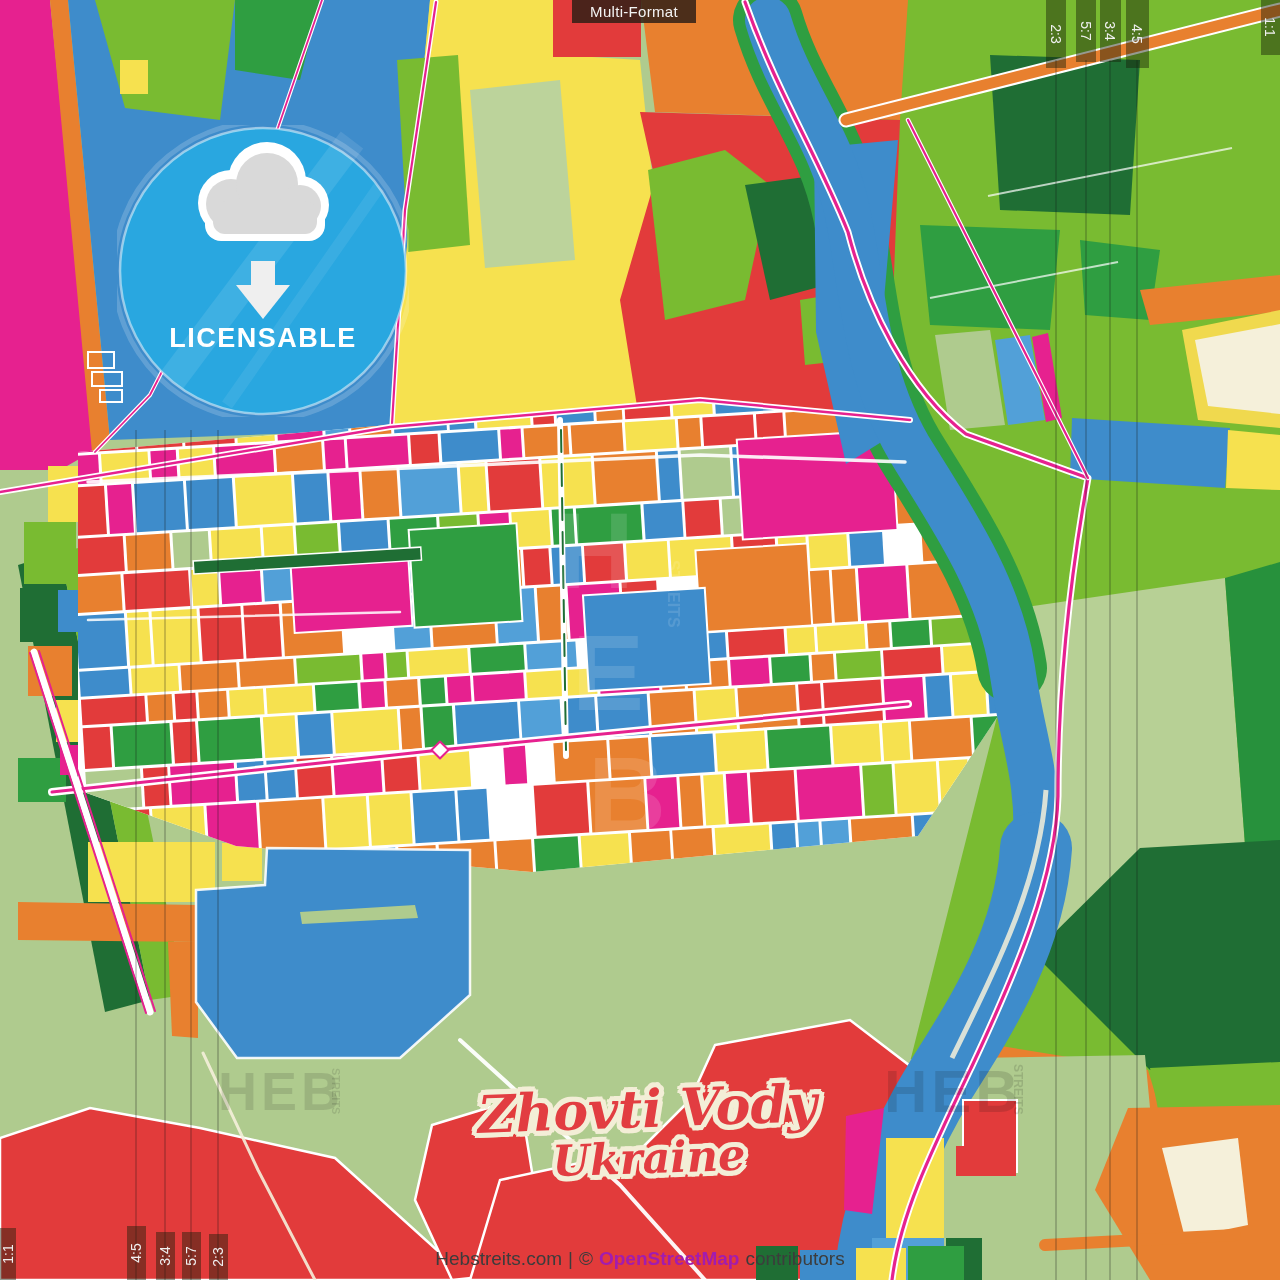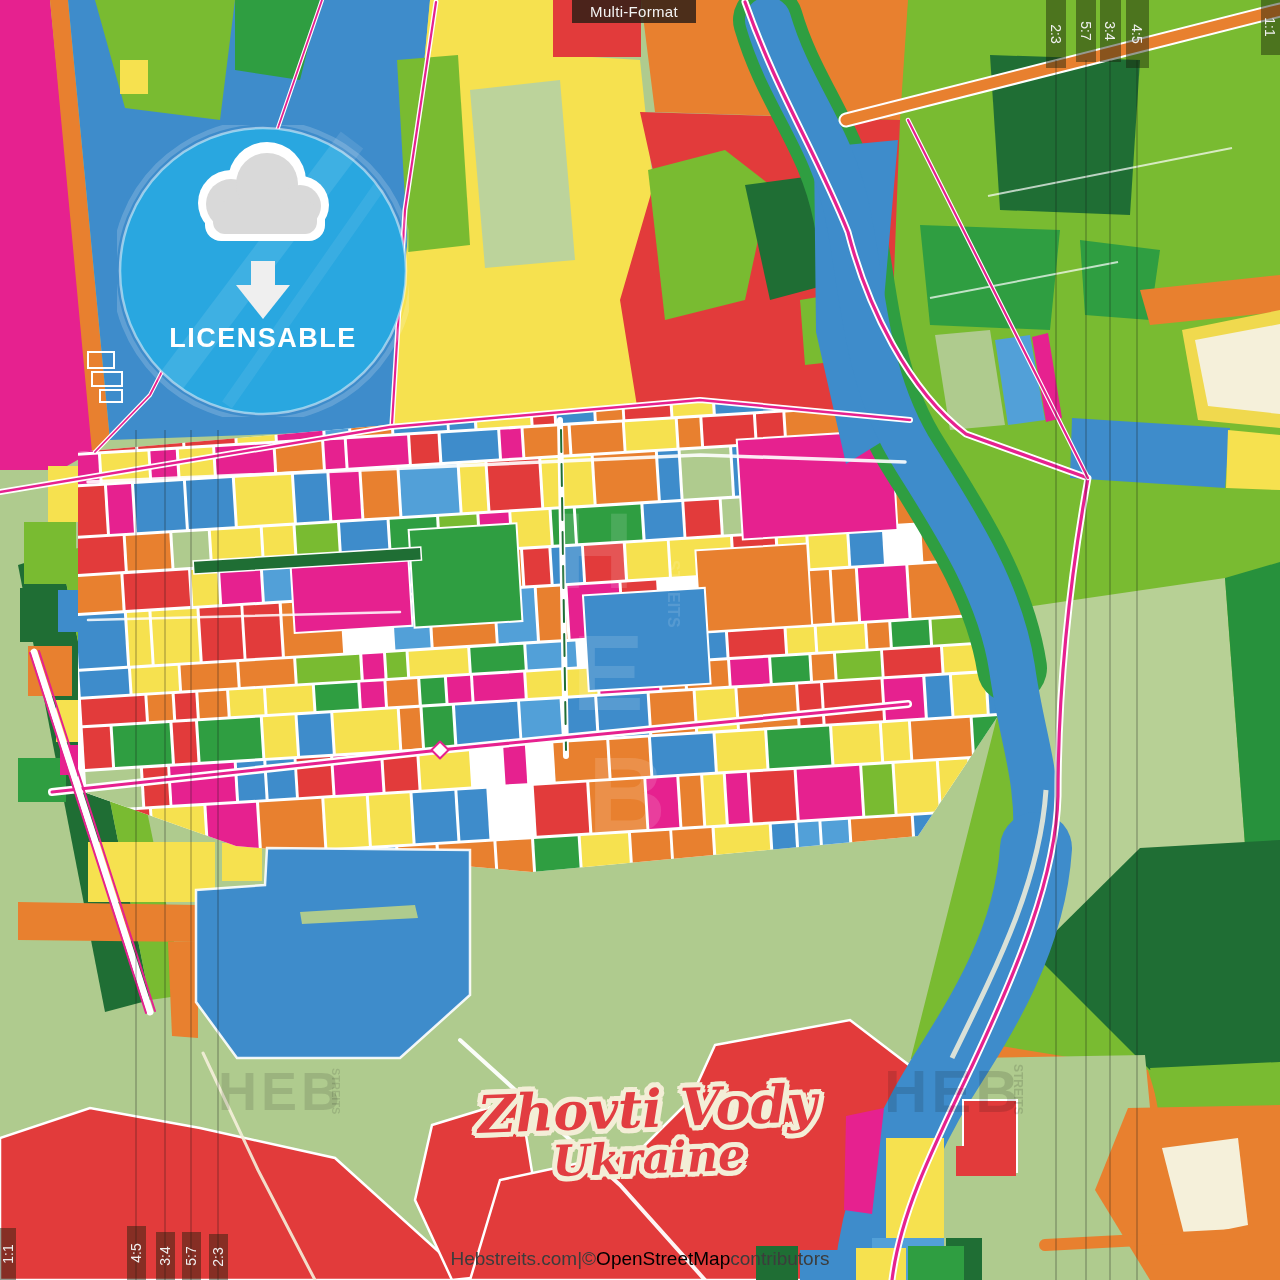--- a/index.html
+++ b/index.html
@@ -17,23 +17,23 @@
          transform:rotate(-2deg);color:#e23d41;
          font-family:"DejaVu Serif",serif;font-style:italic;font-weight:bold;line-height:1.04;}
   .title .l1{font-size:52px;}
   .title .l2{font-size:43px;}
   .title .l1,.title .l2{
     text-shadow:4px 0 0 #f3eed7,-4px 0 0 #f3eed7,0 4px 0 #f3eed7,0 -4px 0 #f3eed7,
       3px 3px 0 #f3eed7,-3px 3px 0 #f3eed7,3px -3px 0 #f3eed7,-3px -3px 0 #f3eed7,
       5px 2px 0 #f3eed7,-5px 2px 0 #f3eed7,5px -2px 0 #f3eed7,-5px -2px 0 #f3eed7,
       2px 5px 0 #f3eed7,-2px 5px 0 #f3eed7,2px -5px 0 #f3eed7,-2px -5px 0 #f3eed7;}
   
-  .footer{position:absolute;left:0;top:1248px;width:1280px;display:flex;gap:0;
+  .footer{position:absolute;left:0;top:1248px;width:1280px;display:flex;gap:6px;
           justify-content:center;align-items:baseline;font-size:19px;color:#3c3c3c;}
-  .footer .bold{font-weight:normal;color:#000000;}
+  .footer .bold{font-weight:bold;color:#a21caf;}
 </style>
 </head>
 <body>
 
 <div class="stage">
 
 <svg class="map" id="map-svg" width="1280" height="1280" viewBox="0 0 1280 1280">
   <defs>
     <clipPath id="cityClip">
       <polygon points="78,452 400,424 700,398 912,420 1006,704 918,836 532,872 236,846 78,790"></polygon>

